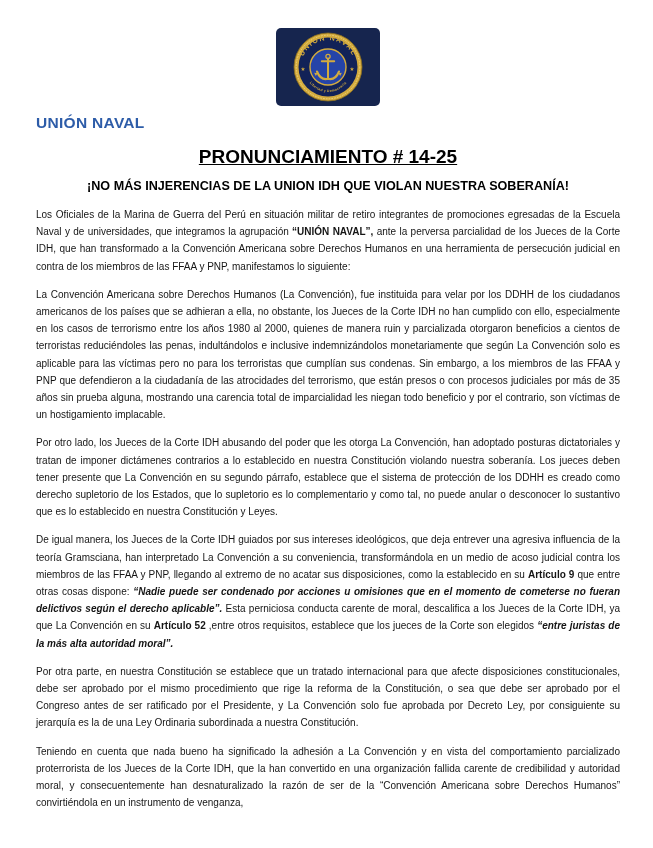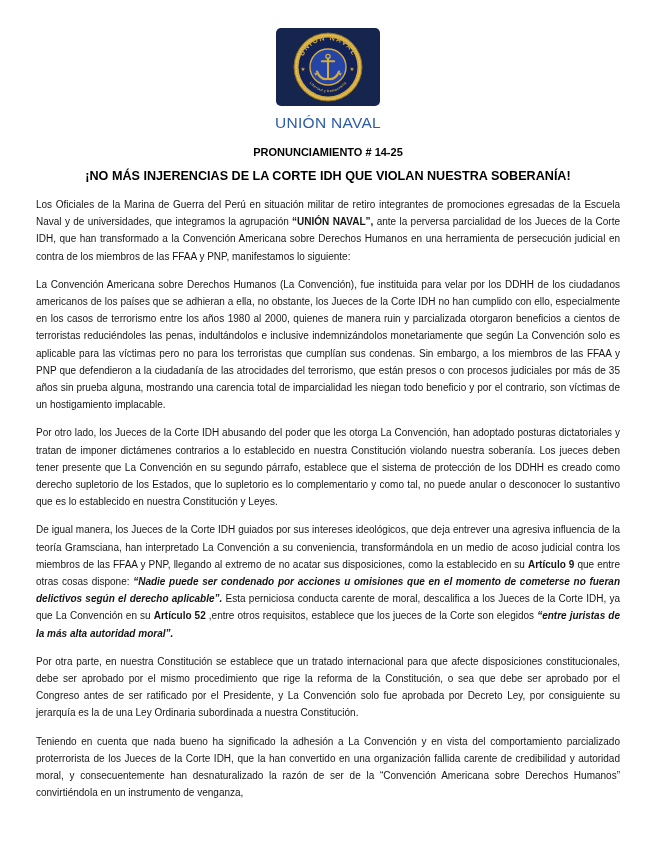--- a/index.html
+++ b/index.html
@@ -21,27 +21,27 @@
     -webkit-font-smoothing:antialiased;
   }
   .page{
     width:653px;min-height:845px;box-sizing:border-box;
     padding:28px 33px 14px 36px;
     background:#ffffff;
   }
   .logo-wrap{text-align:center;margin:0;line-height:0;}
   svg.logo{width:104px;height:78px;display:inline-block;}
   .org-name{
-    text-align:center;color:var(--brand-blue);
-    font-size:15.5px;font-weight:normal;letter-spacing:.3px;
+    text-align:left;color:var(--brand-blue);
+    font-size:15.5px;font-weight:bold;letter-spacing:.3px;
     margin:8px 0 0 0;
   }
   .doc-number{
-    text-align:center;font-weight:bold;font-size:11px;
-    margin:14px 0 0 0;color:#000;
+    text-align:center;font-weight:bold;font-size:19px;
+    margin:14px 0 0 0;color:#000;text-decoration:underline;
   }
   .headline{
     text-align:center;font-weight:bold;font-size:12.6px;
     margin:11px 0 0 0;color:#000;
   }
   main.doc-body{margin-top:13px;}
   p.para{
     font-size:10px;line-height:17.2px;text-align:justify;
     margin:0 0 11px 0;color:#151515;
   }
@@ -92,21 +92,21 @@
         <path class="lg-fluke" d="M 41.6 45.3 l -3.4 -0.6 l 1.6 3.4 z"></path>
         <path class="lg-fluke" d="M 62.4 45.3 l 3.4 -0.6 l -1.6 3.4 z"></path>
       </g>
     </svg>
   </div>
 
   <h1 class="org-name">UNIÓN NAVAL</h1>
 
   <div class="doc-number">PRONUNCIAMIENTO # 14-25</div>
 
-  <div class="headline">¡NO MÁS INJERENCIAS DE LA CORTE IDH QUE VIOLAN NUESTRA SOBERANÍA!</div>
+  <div class="headline">¡NO MÁS INJERENCIAS DE LA UNION IDH QUE VIOLAN NUESTRA SOBERANÍA!</div>
 
   <main class="doc-body">
       <p class="para"><span class="n">Los Oficiales de la Marina de Guerra del Perú en situación militar de retiro integrantes de promociones egresadas de la Escuela Naval y de universidades, que integramos la agrupación </span><span class="b">“UNIÓN NAVAL”,</span><span class="n"> ante la perversa parcialidad de los Jueces de la Corte IDH, que han transformado a la Convención Americana sobre Derechos Humanos en una herramienta de persecución judicial en contra de los miembros de las FFAA y PNP, manifestamos lo siguiente:</span></p>
       <p class="para"><span class="n">La Convención Americana sobre Derechos Humanos (La Convención), fue instituida para velar por los DDHH de los ciudadanos americanos de los países que se adhieran a ella, no obstante, los Jueces de la Corte IDH no han cumplido con ello, especialmente en los casos de terrorismo entre los años 1980 al 2000, quienes de manera ruin y parcializada otorgaron beneficios a cientos de terroristas reduciéndoles las penas, indultándolos e inclusive indemnizándolos monetariamente que según La Convención solo es aplicable para las víctimas pero no para los terroristas que cumplían sus condenas. Sin embargo, a los miembros de las FFAA y PNP que defendieron a la ciudadanía de las atrocidades del terrorismo, que están presos o con procesos judiciales por más de 35 años sin prueba alguna, mostrando una carencia total de imparcialidad les niegan todo beneficio y por el contrario, son víctimas de un hostigamiento implacable.</span></p>
       <p class="para"><span class="n">Por otro lado, los Jueces de la Corte IDH abusando del poder que les otorga La Convención, han adoptado posturas dictatoriales y tratan de imponer dictámenes contrarios a lo establecido en nuestra Constitución violando nuestra soberanía. Los jueces deben tener presente que La Convención en su segundo párrafo, establece que el sistema de protección de los DDHH es creado como derecho supletorio de los Estados, que lo supletorio es lo complementario y como tal, no puede anular o desconocer lo sustantivo que es lo establecido en nuestra Constitución y Leyes.</span></p>
       <p class="para"><span class="n">De igual manera, los Jueces de la Corte IDH guiados por sus intereses ideológicos, que deja entrever una agresiva influencia de la teoría Gramsciana, han interpretado La Convención a su conveniencia, transformándola en un medio de acoso judicial contra los miembros de las FFAA y PNP, llegando al extremo de no acatar sus disposiciones, como la establecido en su </span><span class="b">Artículo 9</span><span class="n"> que entre otras cosas dispone: </span><span class="bi">“Nadie puede ser condenado por acciones u omisiones que en el momento de cometerse no fueran delictivos según el derecho aplicable”.</span><span class="n"> Esta perniciosa conducta carente de moral, descalifica a los Jueces de la Corte IDH, ya que La Convención en su </span><span class="b">Artículo 52</span><span class="n"> ,entre otros requisitos, establece que los jueces de la Corte son elegidos </span><span class="bi">“entre juristas de la más alta autoridad moral”.</span></p>
       <p class="para"><span class="n">Por otra parte, en nuestra Constitución se establece que un tratado internacional para que afecte disposiciones constitucionales, debe ser aprobado por el mismo procedimiento que rige la reforma de la Constitución, o sea que debe ser aprobado por el Congreso antes de ser ratificado por el Presidente, y La Convención solo fue aprobada por Decreto Ley, por consiguiente su jerarquía es la de una Ley Ordinaria subordinada a nuestra Constitución.</span></p>
       <p class="para"><span class="n">Teniendo en cuenta que nada bueno ha significado la adhesión a La Convención y en vista del comportamiento parcializado proterrorista de los Jueces de la Corte IDH, que la han convertido en una organización fallida carente de credibilidad y autoridad moral, y consecuentemente han desnaturalizado la razón de ser de la “Convención Americana sobre Derechos Humanos” convirtiéndola en un instrumento de venganza, </span></p>
     </main>
 

